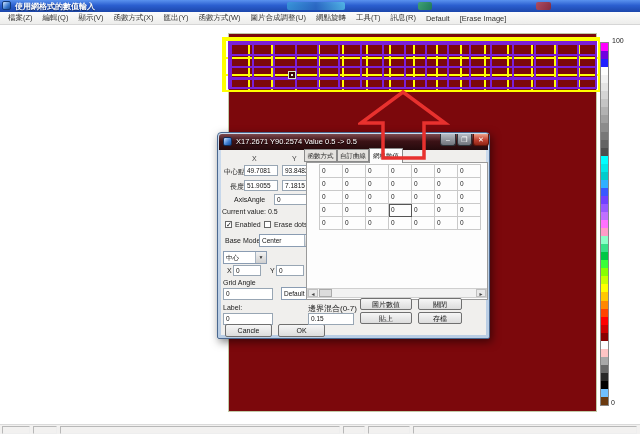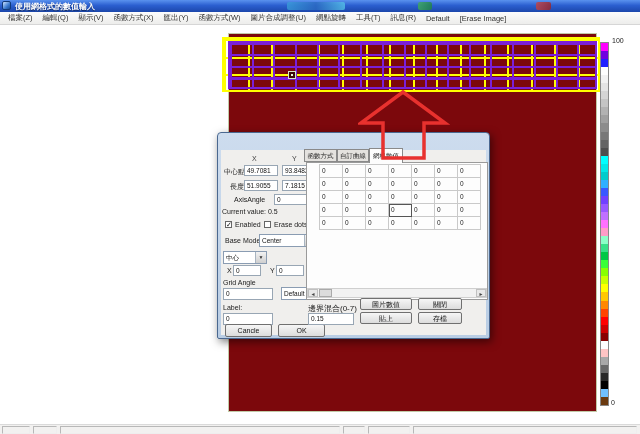--- a/index.html
+++ b/index.html
@@ -179,20 +179,27 @@
       <div class="pal-band" style="background: rgb(168, 168, 168);"></div>
       <div class="pal-band" style="background: rgb(104, 104, 104);"></div>
       <div class="pal-band" style="background: rgb(40, 40, 40);"></div>
       <div class="pal-band" style="background: rgb(0, 0, 0);"></div>
       <div class="pal-band" style="background: rgb(112, 192, 255);"></div>
       <div class="pal-band" style="background: rgb(106, 58, 16);"></div>
     </div>
   <div class="abs scale-label" style="left:611px;top:399px;">0</div>
 
   <div id="dialog" class="abs">
+    <div id="dlg-titlebar" class="abs">
+      <div id="dlg-icon" class="abs"></div>
+      <div id="dlg-title" class="abs">X17.2671 Y90.2574 Value 0.5 -&gt; 0.5</div>
+      <div class="abs cap-btn" style="left:221px;width:16px;">–</div>
+      <div class="abs cap-btn" style="left:238px;width:15px;">❐</div>
+      <div class="abs cap-btn" id="btn-close-cap" style="left:254px;width:16px;">✕</div>
+    </div>
     <div id="dlg-client" class="abs"></div>
 
     <div class="abs lbl" style="left:34px;top:22px;color:#444;">X</div>
     <div class="abs lbl" style="left:74px;top:22px;color:#444;">Y</div>
 
     <div class="abs lbl" style="left:6px;top:34px;">中心點</div>
     <div class="tin" style="left:26px;top:32px;width:34px;height:11px;">49.7081</div>
     <div class="tin" style="left:64px;top:32px;width:37px;height:11px;">93.8482</div>
 
     <div class="abs lbl" style="left:12px;top:49px;">長度</div>

